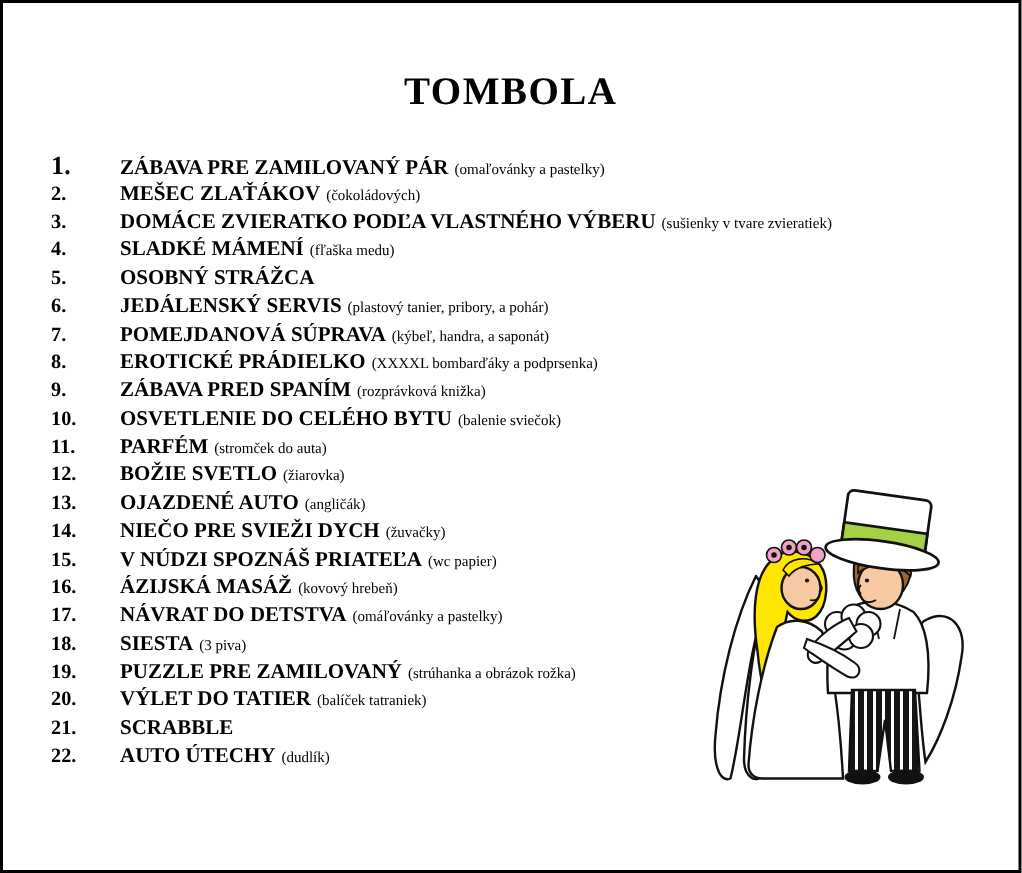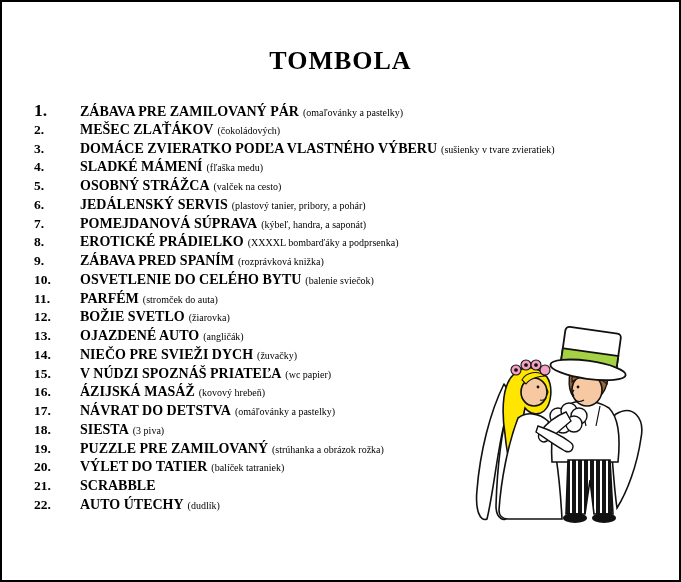--- a/index.html
+++ b/index.html
@@ -54,21 +54,21 @@
 
 <div class="page">
 
   <h1 class="title">TOMBOLA</h1>
 
   <div class="list">
       <div class="row first"><span class="num">1.</span><span class="prize">ZÁBAVA PRE ZAMILOVANÝ PÁR</span>&nbsp;<span class="detail">(omaľovánky a pastelky)</span></div>
       <div class="row"><span class="num">2.</span><span class="prize">MEŠEC ZLAŤÁKOV</span>&nbsp;<span class="detail">(čokoládových)</span></div>
       <div class="row"><span class="num">3.</span><span class="prize">DOMÁCE ZVIERATKO PODĽA VLASTNÉHO VÝBERU</span>&nbsp;<span class="detail">(sušienky v tvare zvieratiek)</span></div>
       <div class="row"><span class="num">4.</span><span class="prize">SLADKÉ MÁMENÍ</span>&nbsp;<span class="detail">(fľaška medu)</span></div>
-      <div class="row"><span class="num">5.</span><span class="prize">OSOBNÝ STRÁŽCA</span>&nbsp;<span class="detail">(valček na cesto)</span></div>
+      <div class="row"><span class="num">5.</span><span class="prize">OSOBNÝ STRÁŽCA</span>&nbsp;</div>
       <div class="row"><span class="num">6.</span><span class="prize">JEDÁLENSKÝ SERVIS</span>&nbsp;<span class="detail">(plastový tanier, pribory, a pohár)</span></div>
       <div class="row"><span class="num">7.</span><span class="prize">POMEJDANOVÁ SÚPRAVA</span>&nbsp;<span class="detail">(kýbeľ, handra, a saponát)</span></div>
       <div class="row"><span class="num">8.</span><span class="prize">EROTICKÉ PRÁDIELKO</span>&nbsp;<span class="detail">(XXXXL bombarďáky a podprsenka)</span></div>
       <div class="row"><span class="num">9.</span><span class="prize">ZÁBAVA PRED SPANÍM</span>&nbsp;<span class="detail">(rozprávková knižka)</span></div>
       <div class="row"><span class="num">10.</span><span class="prize">OSVETLENIE DO CELÉHO BYTU</span>&nbsp;<span class="detail">(balenie sviečok)</span></div>
       <div class="row"><span class="num">11.</span><span class="prize">PARFÉM</span>&nbsp;<span class="detail">(stromček do auta)</span></div>
       <div class="row"><span class="num">12.</span><span class="prize">BOŽIE SVETLO</span>&nbsp;<span class="detail">(žiarovka)</span></div>
       <div class="row"><span class="num">13.</span><span class="prize">OJAZDENÉ AUTO</span>&nbsp;<span class="detail">(angličák)</span></div>
       <div class="row"><span class="num">14.</span><span class="prize">NIEČO PRE SVIEŽI DYCH</span>&nbsp;<span class="detail">(žuvačky)</span></div>
       <div class="row"><span class="num">15.</span><span class="prize">V NÚDZI SPOZNÁŠ PRIATEĽA</span>&nbsp;<span class="detail">(wc papier)</span></div>

